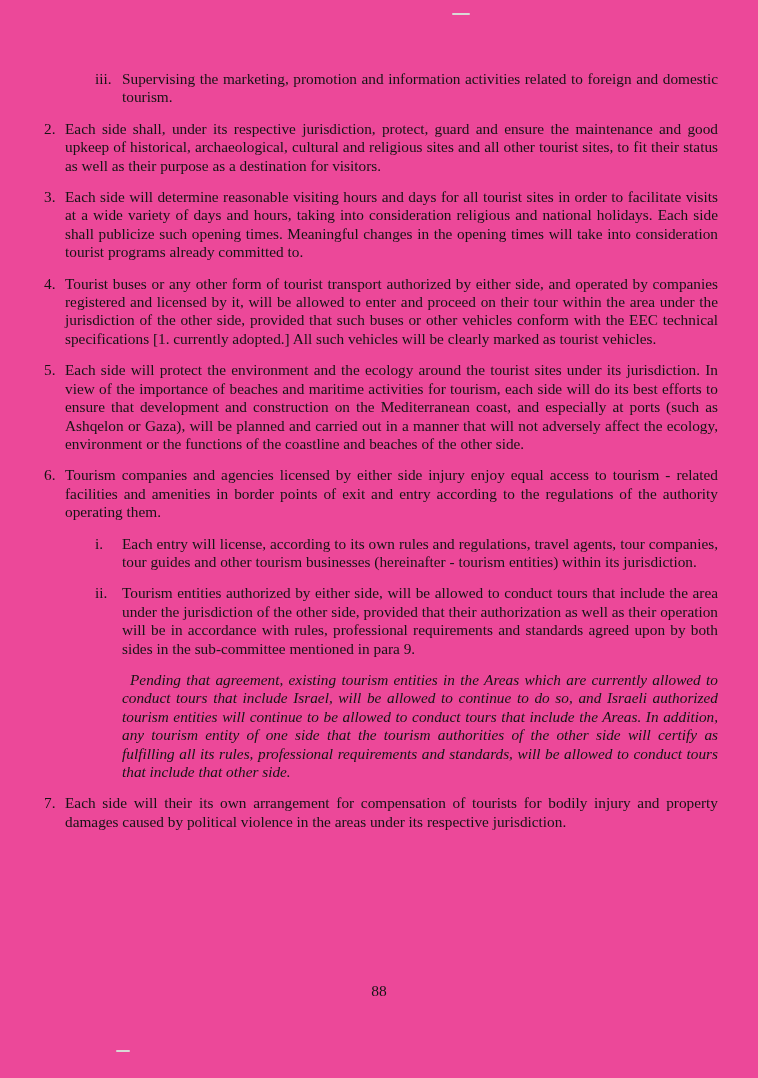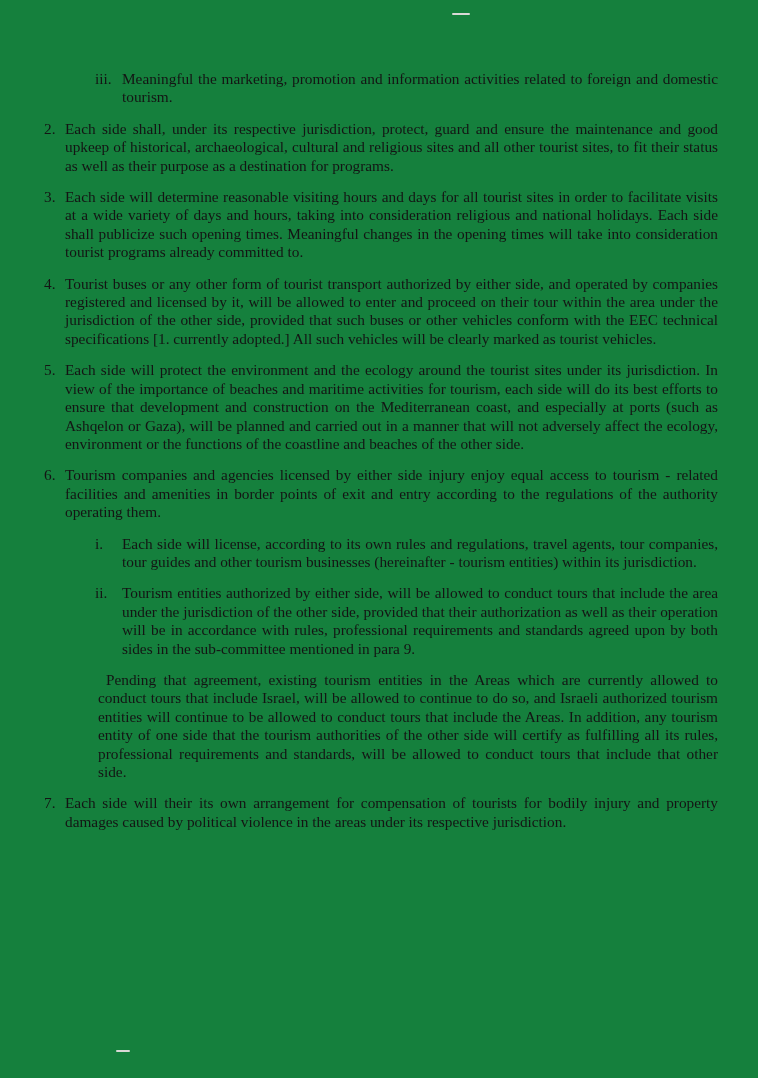--- a/index.html
+++ b/index.html
@@ -4,21 +4,21 @@
 <style>
   html, body {
     margin: 0;
     padding: 0;
     background: #ffffff;
   }
   .page {
     position: relative;
     width: 758px;
     height: 1078px;
-    background: #15803d;
+    background: #ec4899;
     font-family: "Liberation Serif", "DejaVu Serif", serif;
     color: #141414;
     overflow: hidden;
   }
   .scan-artifact {
     position: absolute;
     background: #d9d9d6;
     border-radius: 2px;
   }
   .artifact-top { top: 13px; left: 452px; width: 18px; height: 2px; }
@@ -40,21 +40,22 @@
     white-space: nowrap;
   }
   .item .text {
     flex: 1 1 auto;
     text-align: justify;
   }
   .item.main .marker { width: 21px; }
   .item.sub { margin-left: 51px; }
   .item.sub .marker { width: 27px; }
   .item.cont {
-    margin-left: 54px;
+    margin-left: 78px;
+    font-style: italic;
   }
   .item.cont .text {
     text-indent: 8px;
   }
   .page-number {
     position: absolute;
     top: 982px;
     left: 0;
     width: 758px;
     text-align: center;
@@ -67,26 +68,26 @@
 
 <div class="page">
 
   <div class="scan-artifact artifact-top"></div>
   <div class="scan-artifact artifact-bottom"></div>
 
   <div class="content">
 
     <div class="item sub">
       <span class="marker">iii.</span>
-      <span class="text">Meaningful the marketing, promotion and information activities related to foreign and domestic tourism.</span>
+      <span class="text">Supervising the marketing, promotion and information activities related to foreign and domestic tourism.</span>
     </div>
 
     <div class="item main">
       <span class="marker">2.</span>
-      <span class="text">Each side shall, under its respective jurisdiction, protect, guard and ensure the maintenance and good upkeep of historical, archaeological, cultural and religious sites and all other tourist sites, to fit their status as well as their purpose as a destination for programs.</span>
+      <span class="text">Each side shall, under its respective jurisdiction, protect, guard and ensure the maintenance and good upkeep of historical, archaeological, cultural and religious sites and all other tourist sites, to fit their status as well as their purpose as a destination for visitors.</span>
     </div>
 
     <div class="item main">
       <span class="marker">3.</span>
       <span class="text">Each side will determine reasonable visiting hours and days for all tourist sites in order to facilitate visits at a wide variety of days and hours, taking into consideration religious and national holidays. Each side shall publicize such opening times. Meaningful changes in the opening times will take into consideration tourist programs already committed to.</span>
     </div>
 
     <div class="item main">
       <span class="marker">4.</span>
       <span class="text">Tourist buses or any other form of tourist transport authorized by either side, and operated by companies registered and licensed by it, will be allowed to enter and proceed on their tour within the area under the jurisdiction of the other side, provided that such buses or other vehicles conform with the EEC technical specifications [1. currently adopted.] All such vehicles will be clearly marked as tourist vehicles.</span>
@@ -97,33 +98,34 @@
       <span class="text">Each side will protect the environment and the ecology around the tourist sites under its jurisdiction. In view of the importance of beaches and maritime activities for tourism, each side will do its best efforts to ensure that development and construction on the Mediterranean coast, and especially at ports (such as Ashqelon or Gaza), will be planned and carried out in a manner that will not adversely affect the ecology, environment or the functions of the coastline and beaches of the other side.</span>
     </div>
 
     <div class="item main">
       <span class="marker">6.</span>
       <span class="text">Tourism companies and agencies licensed by either side injury enjoy equal access to tourism - related facilities and amenities in border points of exit and entry according to the regulations of the authority operating them.</span>
     </div>
 
     <div class="item sub">
       <span class="marker">i.</span>
-      <span class="text">Each side will license, according to its own rules and regulations, travel agents, tour companies, tour guides and other tourism businesses (hereinafter - tourism entities) within its jurisdiction.</span>
+      <span class="text">Each entry will license, according to its own rules and regulations, travel agents, tour companies, tour guides and other tourism businesses (hereinafter - tourism entities) within its jurisdiction.</span>
     </div>
 
     <div class="item sub">
       <span class="marker">ii.</span>
       <span class="text">Tourism entities authorized by either side, will be allowed to conduct tours that include the area under the jurisdiction of the other side, provided that their authorization as well as their operation will be in accordance with rules, professional requirements and standards agreed upon by both sides in the sub-committee mentioned in para 9.</span>
     </div>
 
     <div class="item cont">
       <span class="text">Pending that agreement, existing tourism entities in the Areas which are currently allowed to conduct tours that include Israel, will be allowed to continue to do so, and Israeli authorized tourism entities will continue to be allowed to conduct tours that include the Areas. In addition, any tourism entity of one side that the tourism authorities of the other side will certify as fulfilling all its rules, professional requirements and standards, will be allowed to conduct tours that include that other side.</span>
     </div>
 
     <div class="item main">
       <span class="marker">7.</span>
       <span class="text">Each side will their its own arrangement for compensation of tourists for bodily injury and property damages caused by political violence in the areas under its respective jurisdiction.</span>
     </div>
 
   </div>
 
+  <div class="page-number">88</div>
 
 </div>
 
 </body></html>

